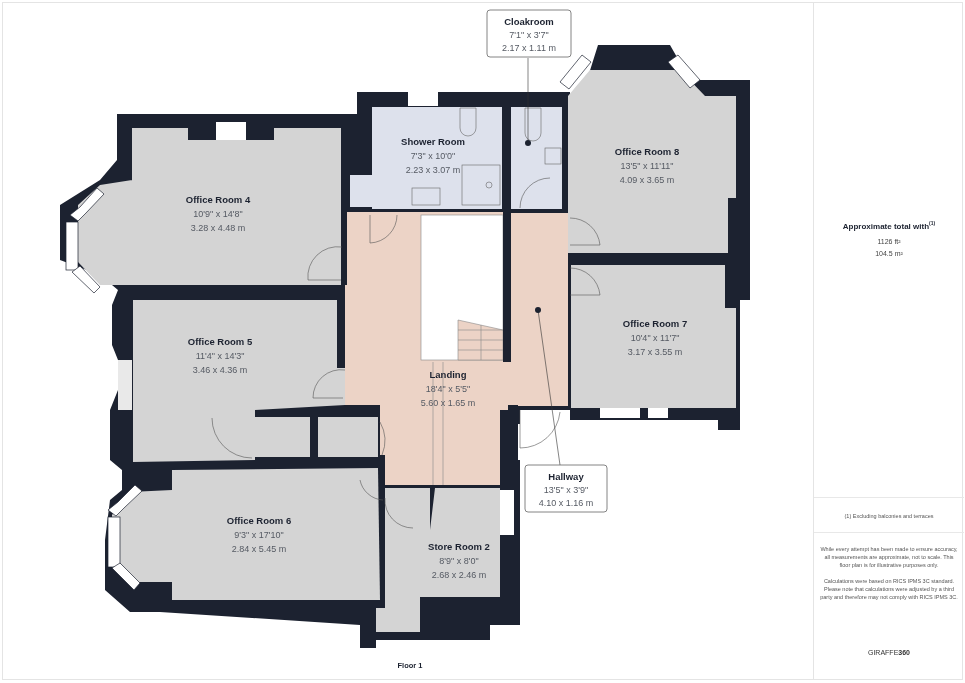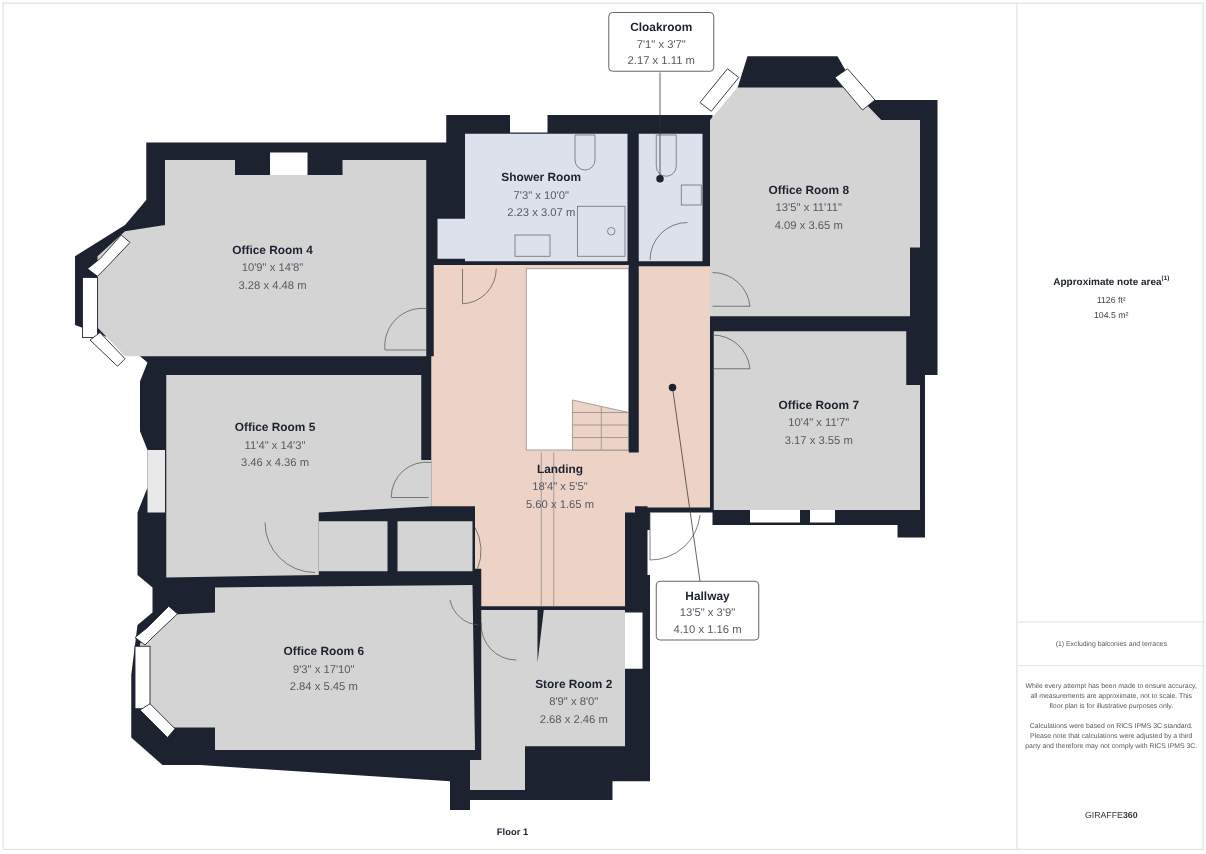--- a/index.html
+++ b/index.html
@@ -191,21 +191,21 @@
     <text class="rn" x="459" y="550" text-anchor="middle">Store Room 2</text>
     <text class="rd" x="459" y="564" text-anchor="middle">8'9" x 8'0"</text>
     <text class="rd" x="459" y="578" text-anchor="middle">2.68 x 2.46 m</text>
   </g>
 </svg>
 
 <div class="floor-label">Floor 1</div>
 
 <div class="sidebar">
   <div class="sb-area">
-    <div class="t"><span>Approximate note area</span><sup>(1)</sup></div>
+    <div class="t"><span>Approximate total with</span><sup>(1)</sup></div>
     <div class="v">1126 ft²</div>
     <div class="v2">104.5 m²</div>
   </div>
   <div class="sb-note">(1) Excluding balconies and terraces</div>
   <div class="sb-disc">
     <p>While every attempt has been made to ensure accuracy, all measurements are approximate, not to scale. This floor plan is for illustrative purposes only.</p>
     <p>Calculations were based on RICS IPMS 3C standard. Please note that calculations were adjusted by a third party and therefore may not comply with RICS IPMS 3C.</p>
   </div>
   <div class="brand"><span>GIRAFFE</span><b>360</b></div>
 </div>

